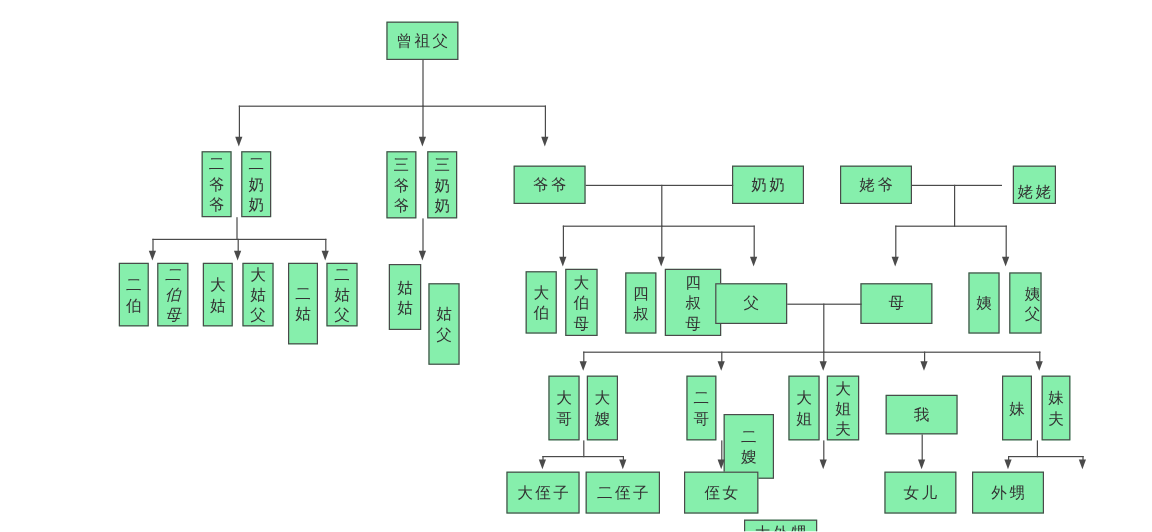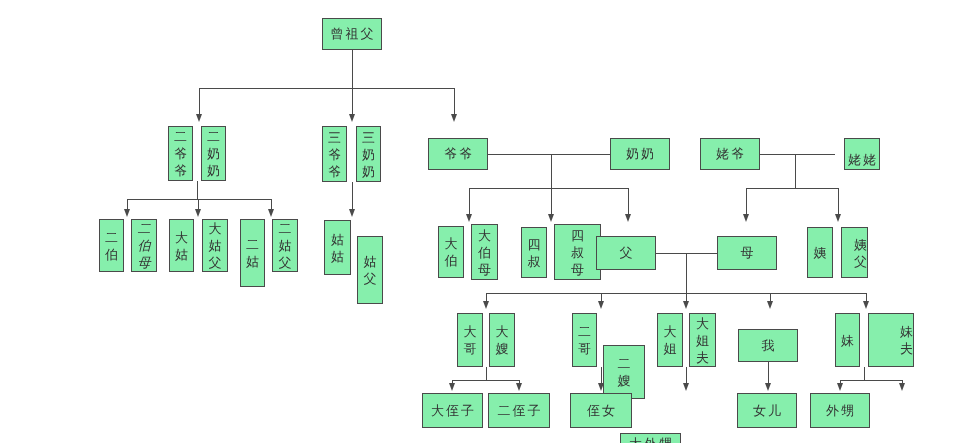--- a/index.html
+++ b/index.html
@@ -152,21 +152,21 @@
     </div>
     <div class="node v" style="left: 689px; top: 313px; width: 27px; height: 54px;">
       <span class="label">大姐夫</span>
     </div>
     <div class="node h" style="left: 738px; top: 329px; width: 60px; height: 33px;">
       <span class="label">我</span>
     </div>
     <div class="node v" style="left: 835px; top: 313px; width: 25px; height: 54px;">
       <span class="label">妹</span>
     </div>
-    <div class="node v" style="left: 868px; top: 313px; width: 46px; height: 54px; justify-content: flex-end;">
+    <div class="node v" style="left: 868px; top: 313px; width: 24px; height: 54px;">
       <span class="label">妹夫</span>
     </div>
     <div class="node h" style="left: 422px; top: 393px; width: 61px; height: 35px;">
       <span class="label">大侄子</span>
     </div>
     <div class="node h" style="left: 488px; top: 393px; width: 62px; height: 35px;">
       <span class="label">二侄子</span>
     </div>
     <div class="node h" style="left: 570px; top: 393px; width: 62px; height: 35px;">
       <span class="label">侄女</span>

